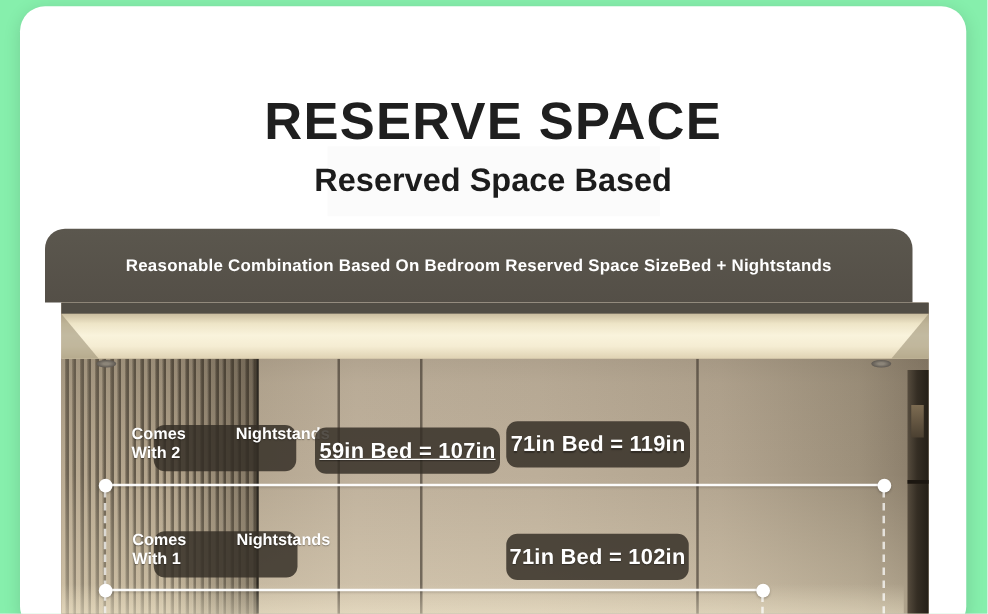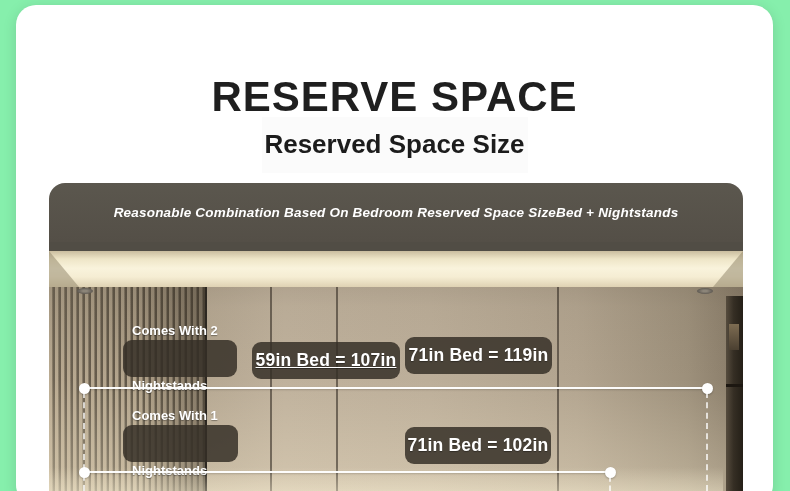--- a/index.html
+++ b/index.html
@@ -14,23 +14,23 @@
   .page-title { position:absolute; left:0; top:68px; width:100%;
                 text-align:center; font-size:42px; font-weight:bold;
                 letter-spacing:1px; color:#1f1f1f; }
 
   .subtitle-highlight { position:absolute; left:246px; top:112px; width:266px;
                         height:56px; background:#fbfbfb; }
   .page-subtitle { position:absolute; left:0; top:124px; width:100%;
                    text-align:center; font-size:26px; font-weight:bold;
                    color:#1c1c1c; }
 
-  .banner { position:absolute; left:33px; top:178px; width:694px; height:59px;
+  .banner { position:absolute; left:20px; top:178px; width:694px; height:59px;
             background:linear-gradient(180deg,#5b574e 0%,#544f47 100%);
-            border-radius:16px 16px 0 0;font-style:italic; }
+            border-radius:16px 16px 0 0; }
   .banner-text { position:absolute; left:0; top:22px; width:100%;
                  text-align:center; color:#ffffff; font-size:13.5px;
                  font-weight:bold; letter-spacing:0.2px; }
 
   
   .photo { position:absolute; left:33px; top:237px; width:694px; height:249px;
            overflow:hidden; background:#b5a792; }
   .wall { position:absolute; inset:0;
           background:linear-gradient(90deg,#93856f 0%,#ac9e88 12%,#bfb19c 34%,
                      #bcae99 55%,#b2a48f 76%,#9d907b 92%,#877a67 100%); }
@@ -76,21 +76,21 @@
   .light-left { left:28px; top:46px; }
   .light-right { left:648px; top:46px; }
 
   .floor-glow { position:absolute; left:0; right:20px; bottom:0; height:24px;
           background:linear-gradient(0deg,rgba(255,246,218,0.38),rgba(0,0,0,0)); }
 
   
   .pill { position:absolute; background:rgba(52,47,38,0.84); border-radius:9px;
           color:#ffffff; font-weight:bold; display:flex; align-items:center;
           text-shadow:0 1px 1px rgba(0,0,0,0.35); }
-  .pill-tag { flex-direction:column; align-items:flex-start; justify-content:center;
+  .pill-tag { flex-direction:row; align-items:flex-start; justify-content:center;
           padding-left:9px; font-size:13px; line-height:1.12;gap:40px; }
   .pill-measure { justify-content:center; font-size:17.5px; letter-spacing:0.2px; }
   .pill-a { left:74px;  top:98px;  width:114px; height:37px; }
   .pill-b { left:203px; top:100px; width:148px; height:37px;text-decoration:underline; }
   .pill-c { left:356px; top:95px;  width:147px; height:37px; }
   .pill-d { left:74px;  top:183px; width:115px; height:37px; }
   .pill-e { left:201px; top:184px; width:146px; height:37px; }
   .pill-f { left:356px; top:185px; width:146px; height:37px; }
 
   
@@ -110,21 +110,21 @@
 </style>
 </head>
 <body>
 
 <div class="stage">
   <div class="card">
 
     <div class="page-title">RESERVE SPACE</div>
 
     <div class="subtitle-highlight"></div>
-    <div class="page-subtitle">Reserved Space Size</div>
+    <div class="page-subtitle">Reserved Space Based</div>
 
     <div class="banner">
       <div class="banner-text">Reasonable Combination Based On Bedroom Reserved Space SizeBed + Nightstands</div>
     </div>
 
     <div class="photo">
       <div class="wall"></div>
       <div class="wall-shade"></div>
 
       <div class="slat-panel">

